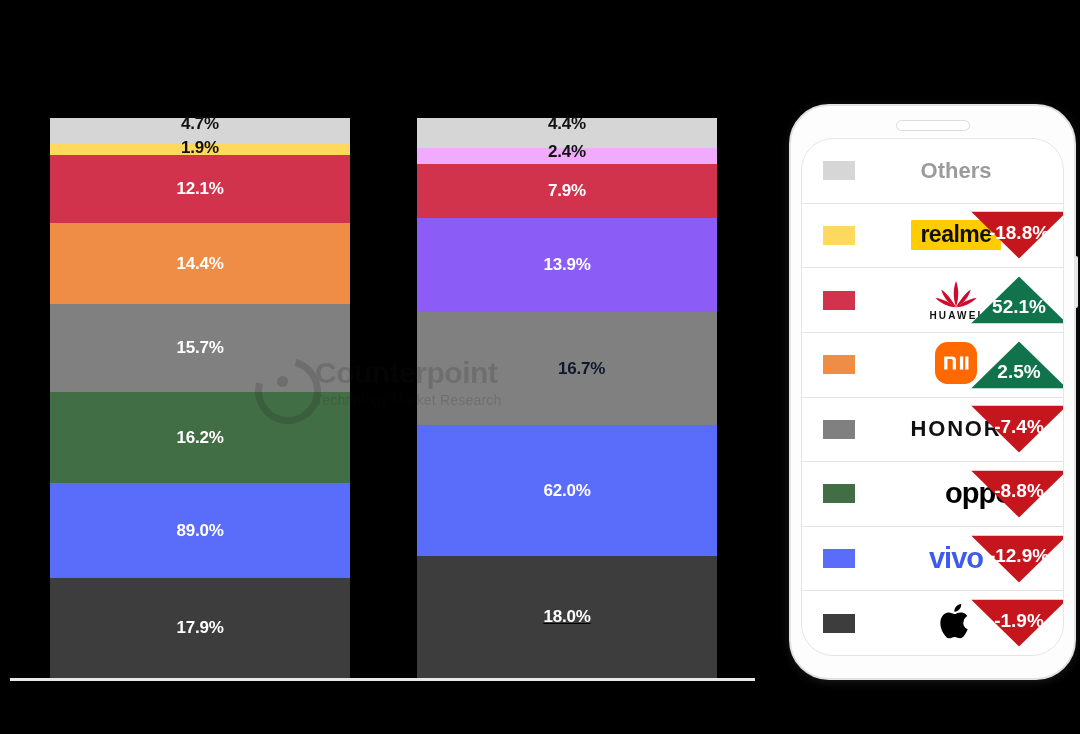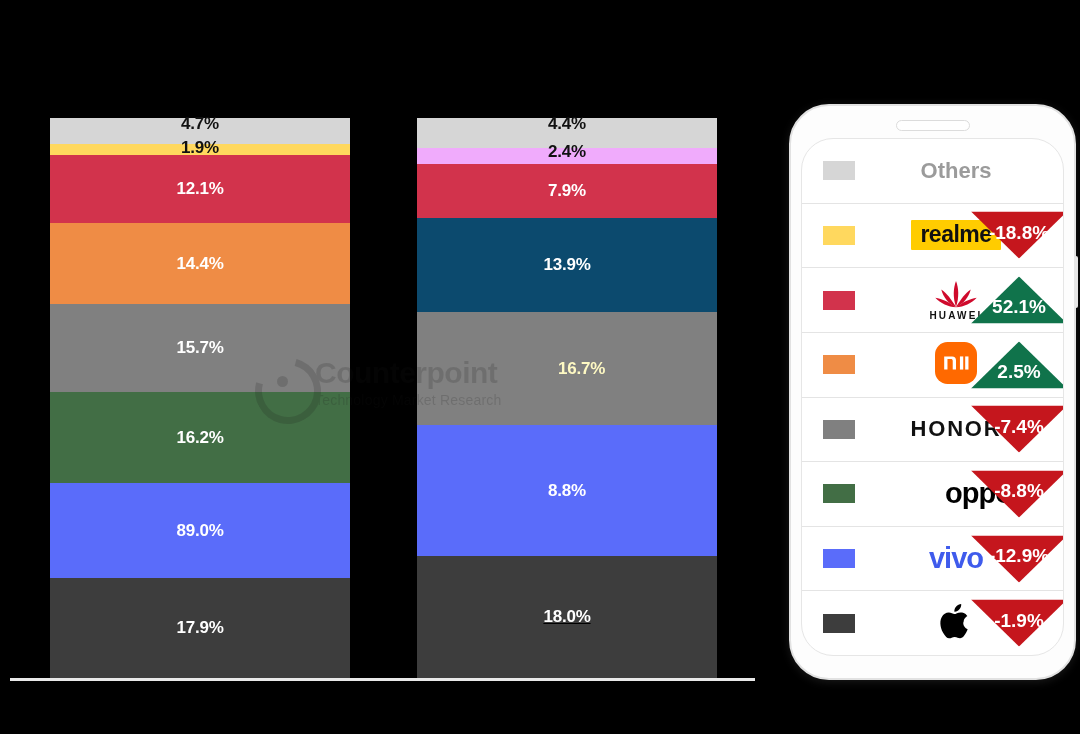--- a/index.html
+++ b/index.html
@@ -144,28 +144,28 @@
   <div class="bar" id="bar-1">
       <div class="seg tiny s-others" style="flex: 4.4 0 0px; background: rgb(214, 214, 214);">
         <span class="lbl" style="color: rgb(17, 17, 17);">4.4%</span>
       </div>
       <div class="seg tiny s-realme" style="flex: 2.4 0 0px; background: #f0abfc;">
         <span class="lbl" style="color: rgb(17, 17, 17);">2.4%</span>
       </div>
       <div class="seg" style="flex: 7.9 0 0px; background: rgb(210, 51, 76);">
         <span class="lbl" style="color: rgb(255, 255, 255);">7.9%</span>
       </div>
-      <div class="seg" style="flex: 13.9 0 0px; background: #0c4a6e;">
+      <div class="seg" style="flex: 13.9 0 0px; background: #8b5cf6;">
         <span class="lbl" style="color: rgb(255, 255, 255);">13.9%</span>
       </div>
       <div class="seg" style="flex: 16.7 0 0px; background: rgb(128, 128, 128);">
-        <span class="lbl" style="color: #fef9c3; margin-left: 29px;">16.7%</span>
+        <span class="lbl" style="color: #0f172a; margin-left: 29px;">16.7%</span>
       </div>
       <div class="seg" style="flex: 19.2 0 0px; background: rgb(90, 108, 250);">
-        <span class="lbl" style="color: rgb(255, 255, 255);">8.8%</span>
+        <span class="lbl" style="color: rgb(255, 255, 255);">62.0%</span>
       </div>
       <div class="seg" style="flex: 18 0 0px; background: rgb(61, 61, 61); text-decoration: underline;">
         <span class="lbl" style="color: rgb(255, 255, 255);">18.0%</span>
       </div>
     </div>
 
   <div id="watermark">
     <div class="wm-mark"></div>
     <div class="wm-dot"></div>
     <div class="wm-text">Counterpoint</div>

